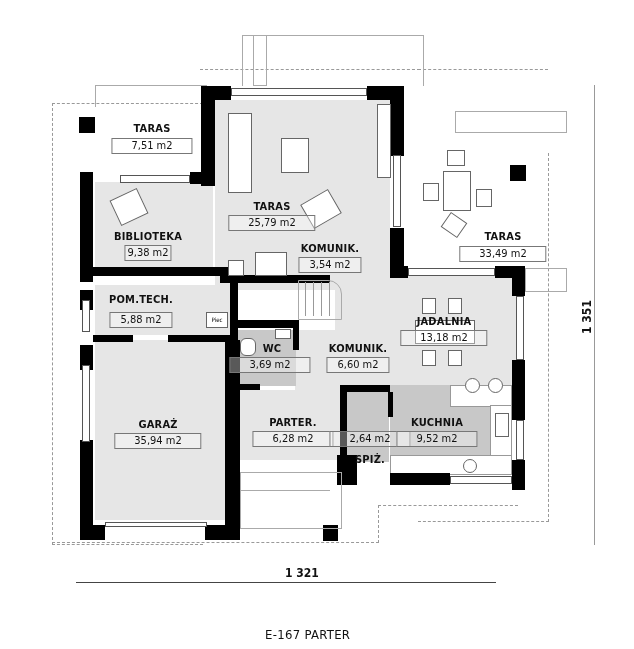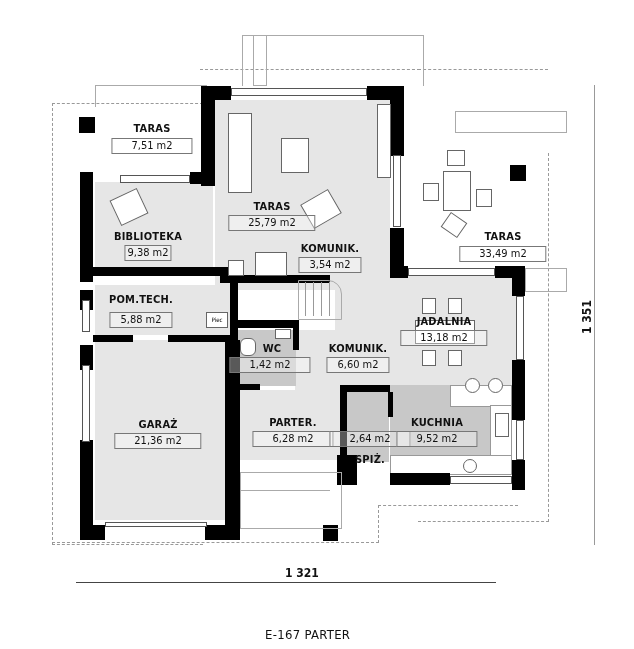--- a/index.html
+++ b/index.html
@@ -150,27 +150,27 @@
 <div class="label" style="left:503px;top:230px;">TARAS</div>
 <div class="area" style="left:503px;top:246px;">33,49 m2</div>
 
 <div class="label" style="left:141px;top:293px;">POM.TECH.</div>
 <div class="area" style="left:141px;top:312px;padding:0 10px;">5,88 m2</div>
 
 <div class="label" style="left:444px;top:315px;">JADALNIA</div>
 <div class="area" style="left:444px;top:330px;">13,18 m2</div>
 
 <div class="label" style="left:272px;top:342px;">WC</div>
-<div class="area" style="left:270px;top:357px;">1,42 m2</div>
+<div class="area" style="left:270px;top:357px;">3,69 m2</div>
 
 <div class="label" style="left:358px;top:342px;">KOMUNIK.</div>
 <div class="area" style="left:358px;top:357px;padding:0 10px;">6,60 m2</div>
 
 <div class="label" style="left:158px;top:418px;">GARAŻ</div>
-<div class="area" style="left:158px;top:433px;">21,36 m2</div>
+<div class="area" style="left:158px;top:433px;">35,94 m2</div>
 
 <div class="label" style="left:293px;top:416px;">PARTER.</div>
 <div class="area" style="left:293px;top:431px;">6,28 m2</div>
 
 <div class="label" style="left:370px;top:416px;margin-top:37px;">SPIŻ.</div>
 <div class="area" style="left:370px;top:431px;">2,64 m2</div>
 
 <div class="label" style="left:437px;top:416px;">KUCHNIA</div>
 <div class="area" style="left:437px;top:431px;">9,52 m2</div>
 

